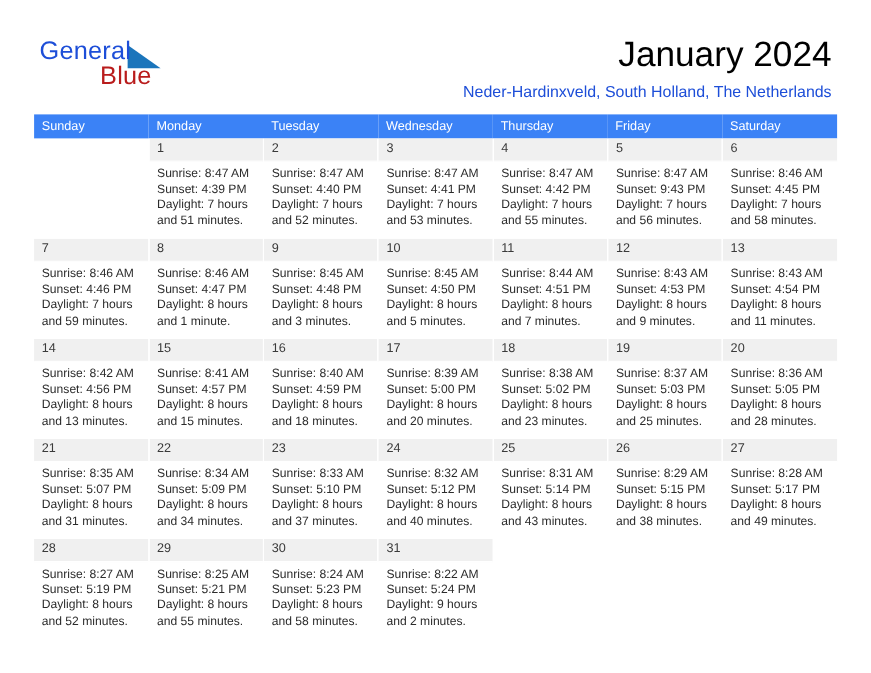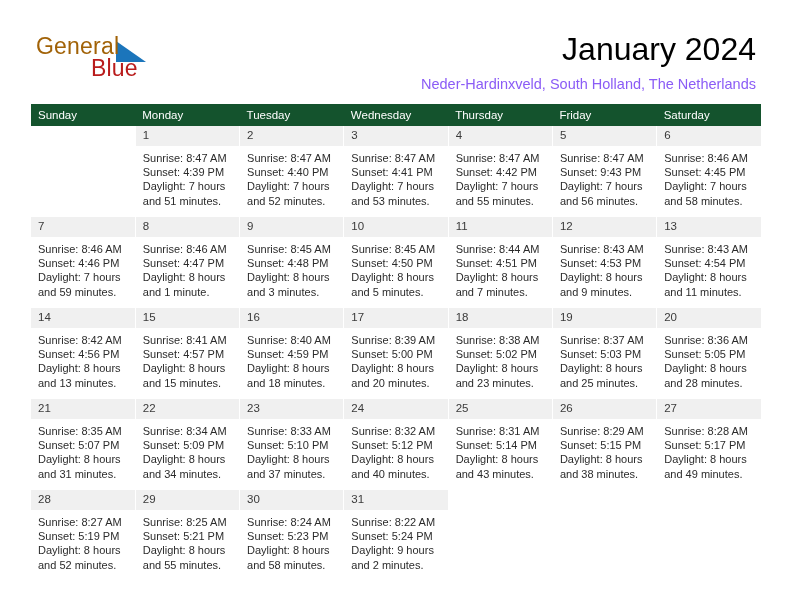--- a/index.html
+++ b/index.html
@@ -35,21 +35,21 @@
     top: 33px;
     width: 180px;
     height: 50px;
   }
   .logo-general {
     position: absolute;
     left: 0;
     top: 0;
     font-size: 23px;
     letter-spacing: 0.2px;
-    color: #a16207;
+    color: #1d4ed8;
     font-family: "Liberation Sans", sans-serif;
   }
   .logo-blue {
     position: absolute;
     left: 55px;
     top: 22px;
     font-size: 23px;
     letter-spacing: 0.2px;
     color: #b91c1c;
     font-family: "Liberation Sans", sans-serif;
@@ -70,37 +70,37 @@
     font-size: 32px;
     color: #000000;
     text-align: right;
     white-space: nowrap;
   }
   .subtitle {
     position: absolute;
     right: 36px;
     top: 76px;
     font-size: 14.5px;
-    color: #8b5cf6;
+    color: #1d4ed8;
     text-align: right;
     white-space: nowrap;
   }
 
   
   .calendar {
     position: absolute;
     left: 31px;
     top: 104px;
     width: 730px;
     border-collapse: collapse;
     table-layout: fixed;
   }
   .calendar col { width: 104.28px; }
   thead th {
-    background: #14532d;
+    background: #3b82f6;
     color: #ffffff;
     font-size: 11.5px;
     font-weight: normal;
     text-align: left;
     padding: 5px 0 5px 7px;
     height: 11px;
     border: none;
   }
   tbody td {
     vertical-align: top;

